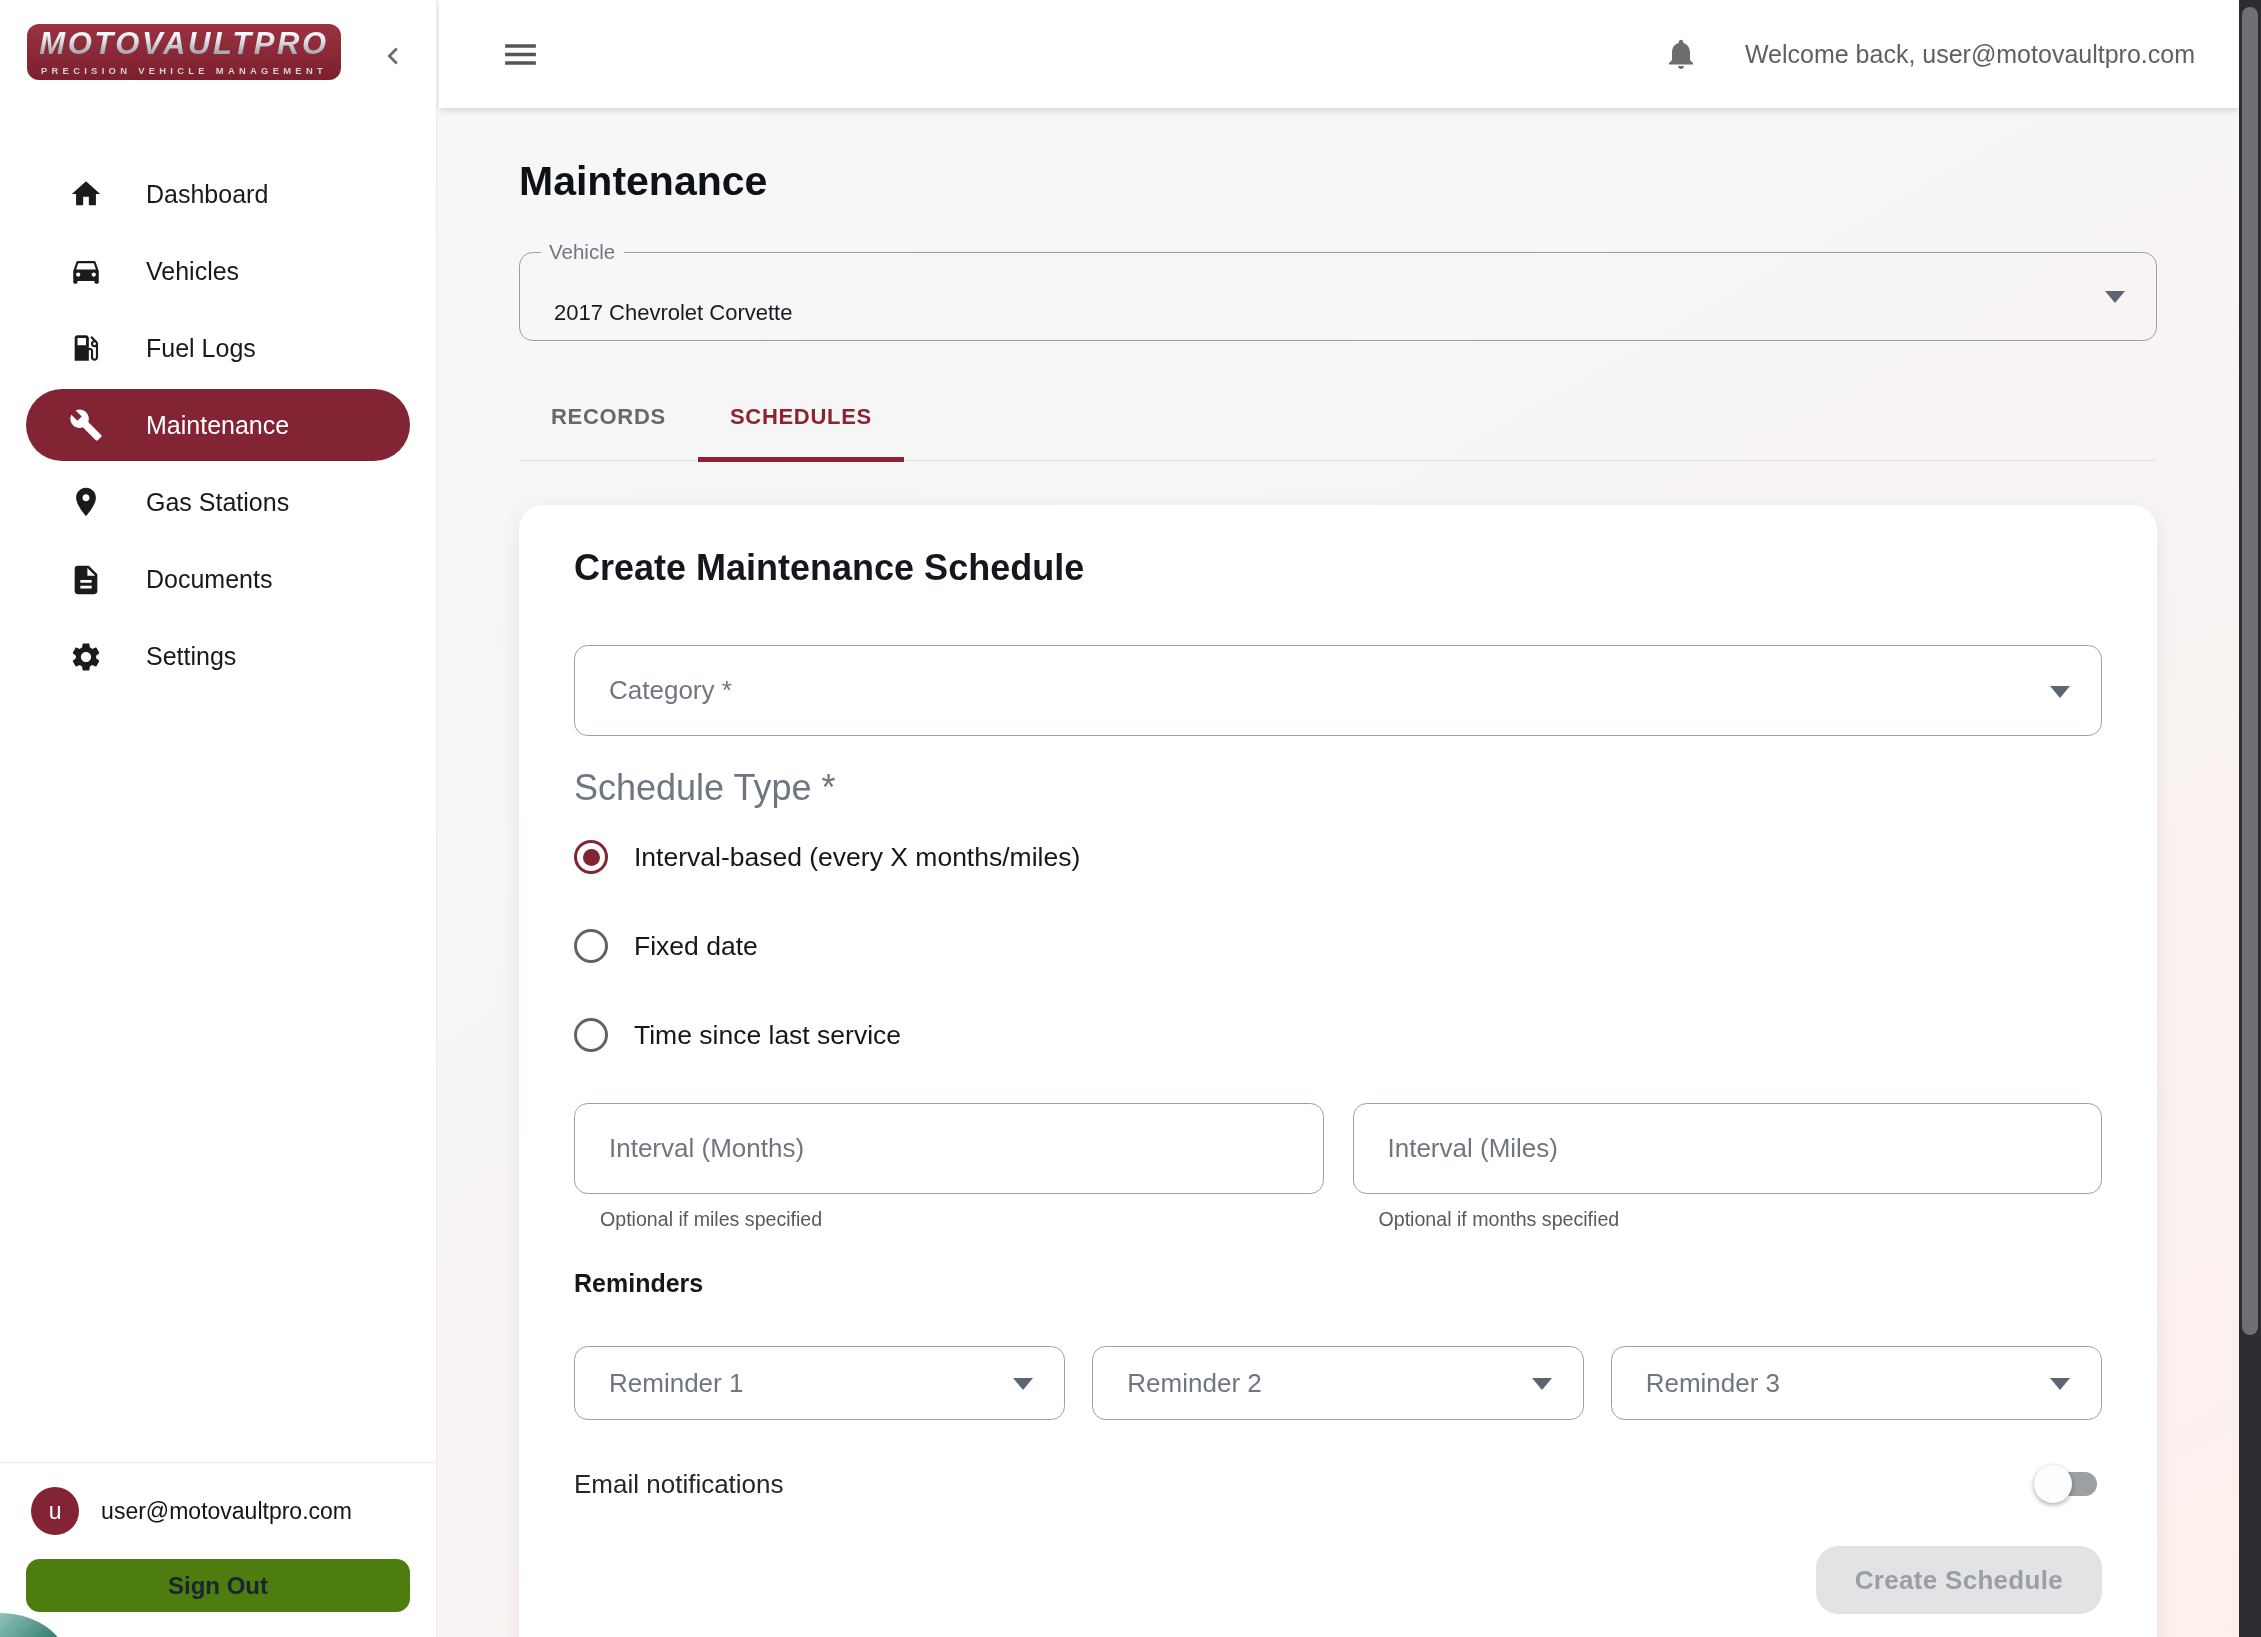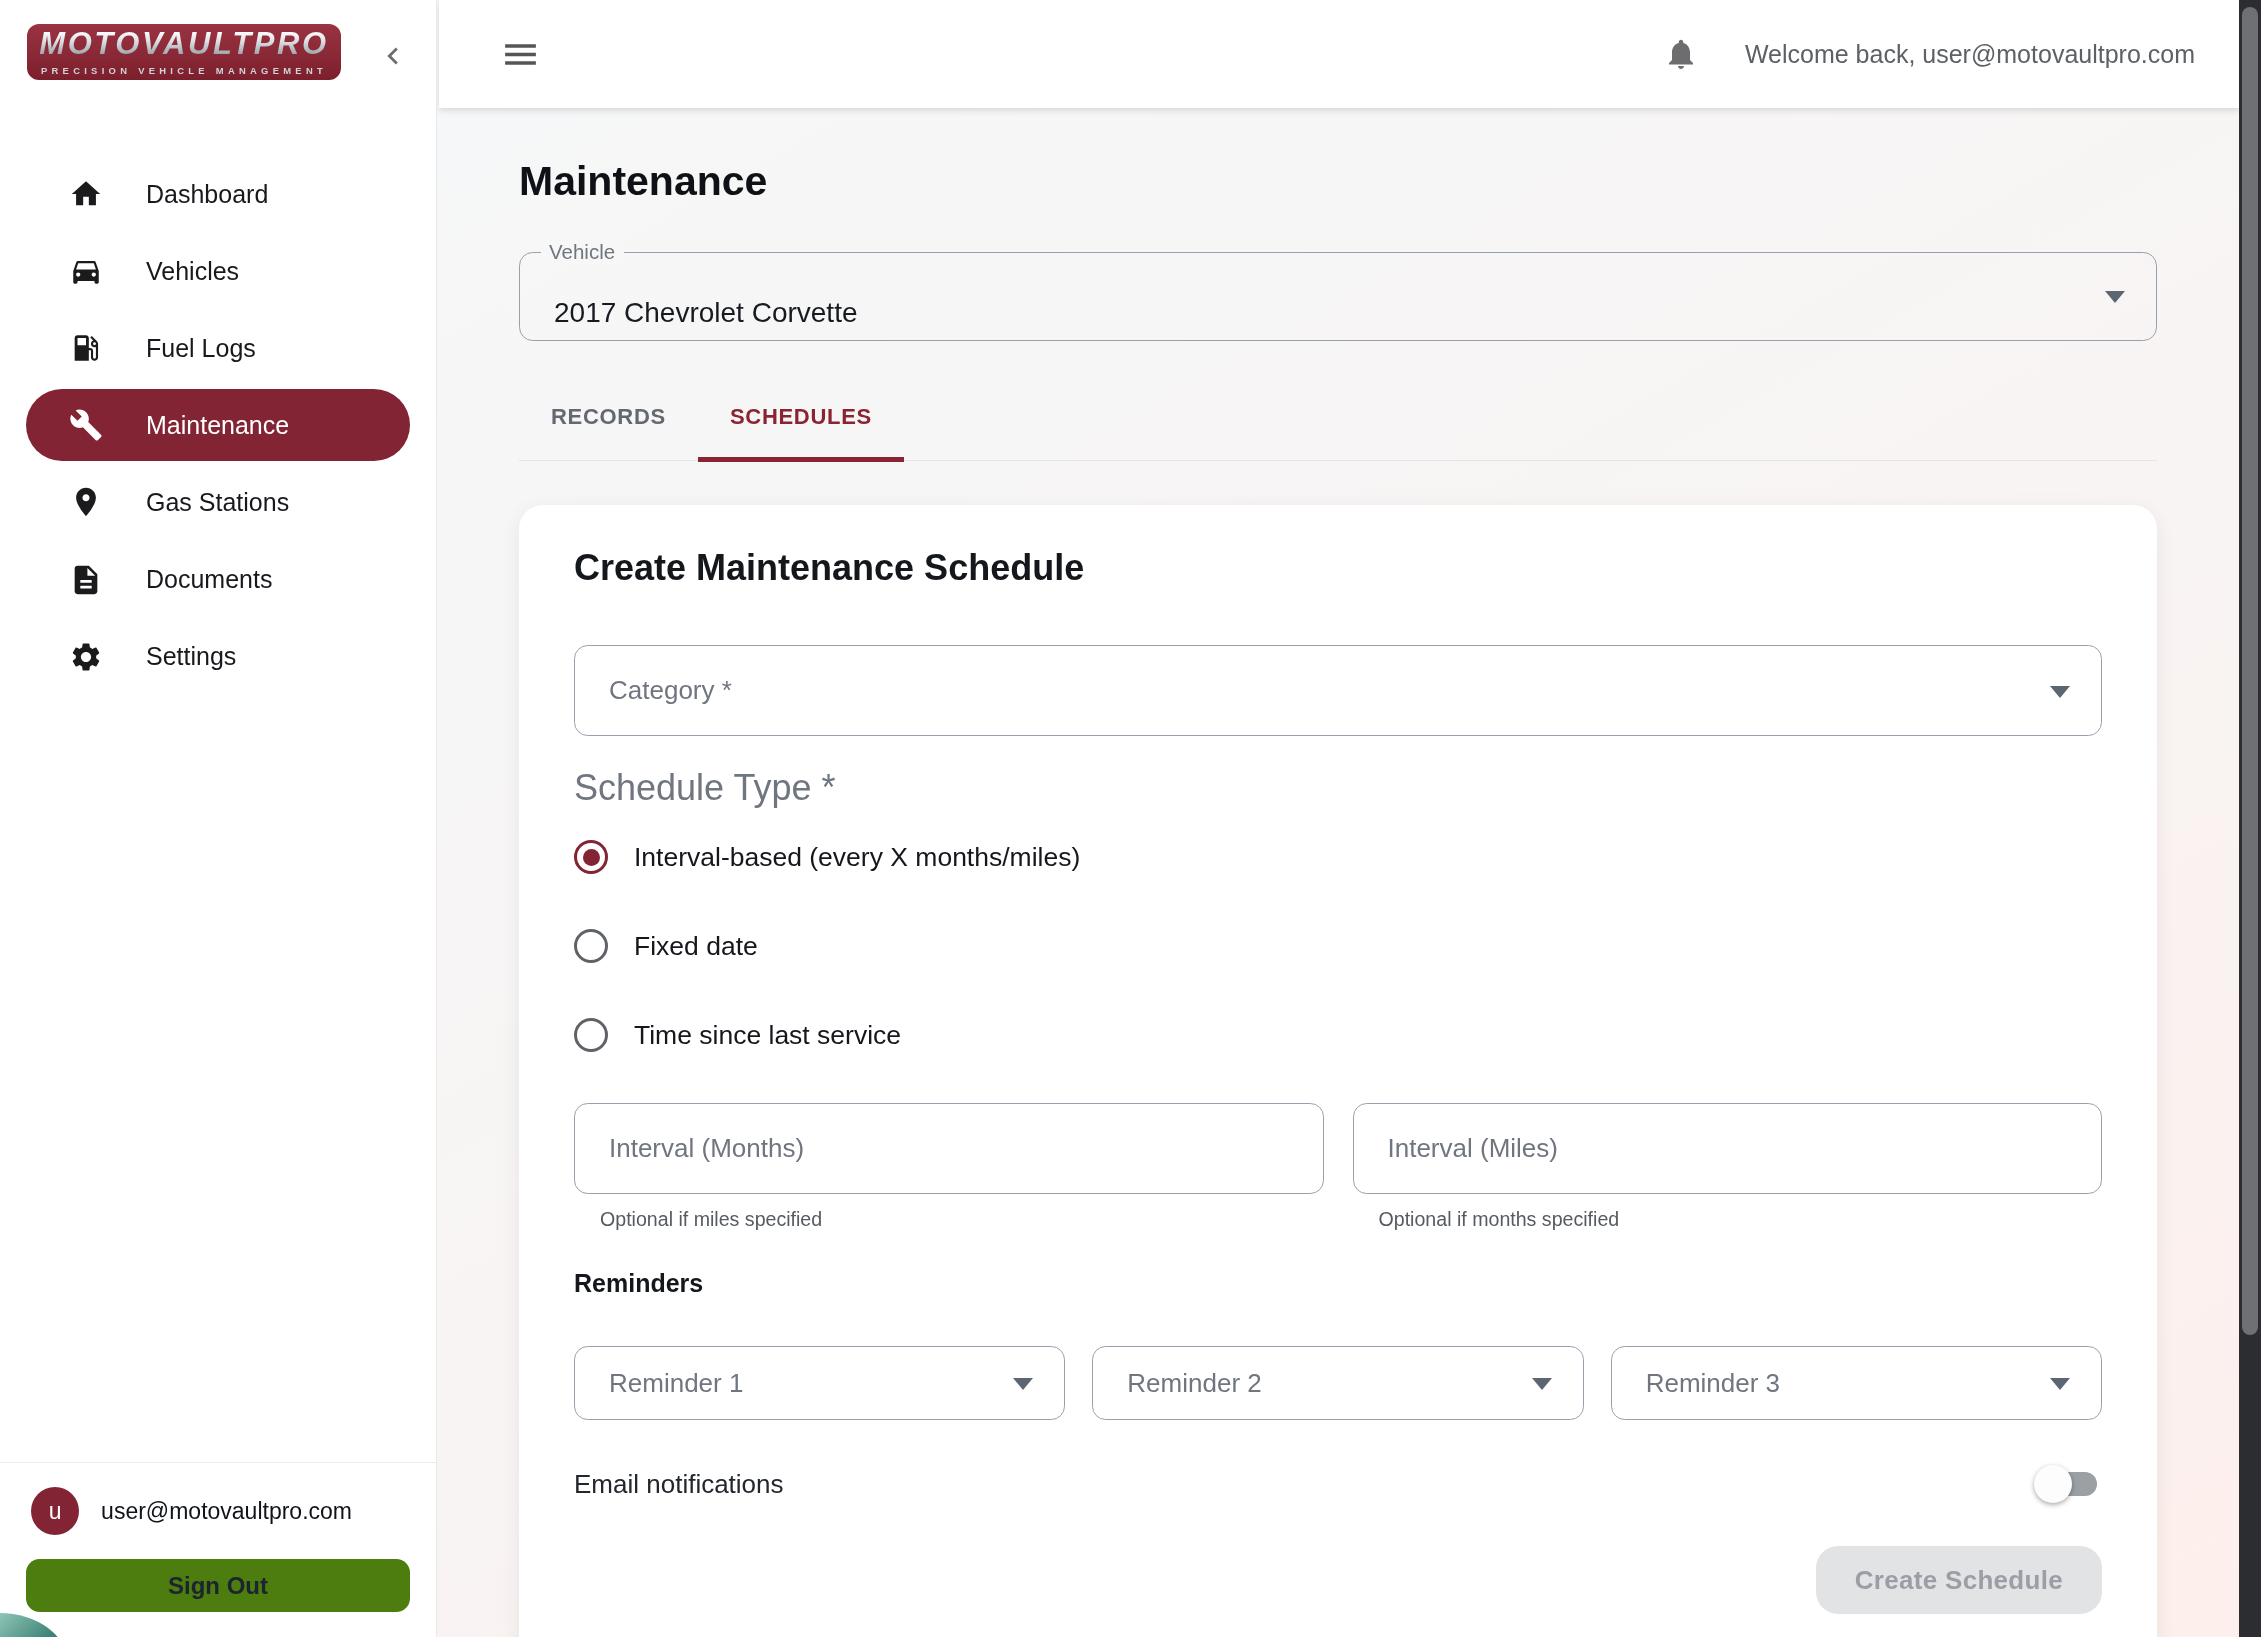--- a/index.html
+++ b/index.html
@@ -123,21 +123,21 @@
     display: flex; align-items: center;
     padding: 0 34px;
     background: transparent;
     cursor: pointer;
   }
   .outlined .float-label {
     position: absolute; top: -13px; left: 20.5px;
     font-size: 20.5px; color: #6f7680;
     background: #f7f7f8; padding: 0 8.5px;
   }
-  .outlined .select-value { font-size: 28px; color: #171b21; margin-top: 32px; }
+  .outlined .select-value { font-size: 22px; color: #171b21; margin-top: 32px; }
   .outlined .ghost-label { font-size: 26px; color: #70767f; }
   .dropdown-arrow {
     position: absolute; right: 31px; top: 50%; margin-top: -5.1px;
     width: 0; height: 0;
     border-left: 10.2px solid transparent; border-right: 10.2px solid transparent;
     border-top: 12px solid #5c6672;
   }
 
   
   .tabs { display: flex; margin-top: 34px; border-bottom: 1.7px solid #e2e4e7; }

